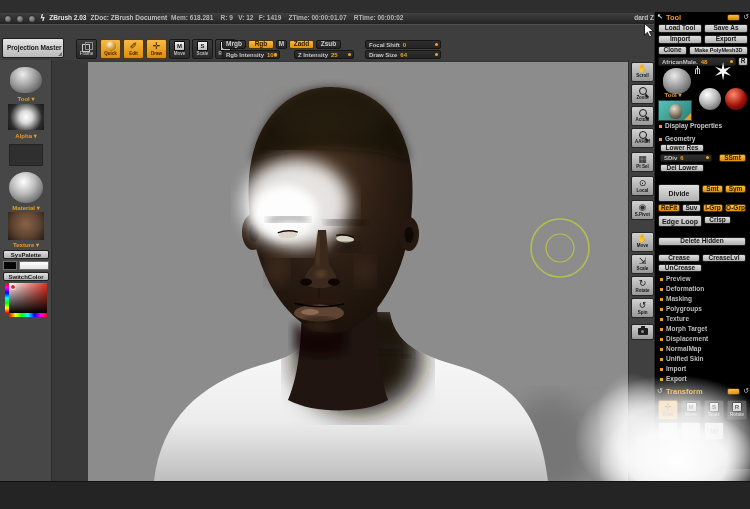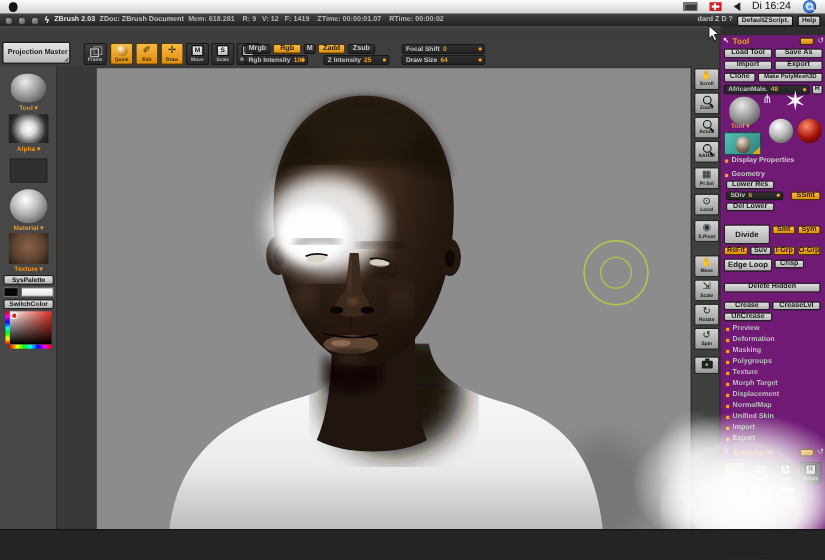--- a/index.html
+++ b/index.html
@@ -125,21 +125,21 @@
   .i-scale::before{content:"⇲";font:9px/1 "DejaVu Sans",sans-serif;color:#181818}
   .i-rot::before{content:"↻";font:9px/1 "DejaVu Sans",sans-serif;color:#181818}
   .i-spin::before{content:"↺";font:9px/1 "DejaVu Sans",sans-serif;color:#181818}
   .i-mag{width:6px;height:6px;border:1.5px solid #181818;border-radius:50%;position:relative}
   .i-mag::after{content:"";position:absolute;right:-3px;bottom:-2px;width:4px;height:1.5px;background:#181818;transform:rotate(45deg)}
   .i-cam{width:10px;height:7px;background:#1d1d1d;border-radius:1px;position:relative}
   .i-cam::before{content:"";position:absolute;left:3px;top:-2px;width:4px;height:2px;background:#1d1d1d}
   .i-cam::after{content:"";position:absolute;left:3.5px;top:2px;width:3px;height:3px;border-radius:50%;background:#8a8a8a}
 
   
-  #panel{position:absolute;left:654px;top:32px;width:96px;height:457px;background:#701a75;border-left:1px solid #272727;box-sizing:border-box}
+  #panel{position:absolute;left:654px;top:12px;width:96px;height:457px;background:#000000;border-left:1px solid #272727;box-sizing:border-box}
   .phead{position:absolute;left:2px;display:flex;align-items:center;gap:3px}
   .phead .cursor-g{color:#f2f2f2;font:bold 7px/1 "DejaVu Sans",sans-serif}
   .phead .ttl{font:bold 7.5px/1 "Liberation Sans",sans-serif;color:#ef9d1e}
   .pill{width:11px;height:5px;border-radius:2px;background:linear-gradient(#f7bb42,#d88708);border:1px solid #3c2800}
   .spin-g{color:#cfcfcf;font:7px/1 "DejaVu Sans",sans-serif}
   .hdr{position:absolute;display:flex;align-items:center;gap:3px;font:bold 6.5px/1 "Liberation Sans",sans-serif;color:#c8c8c8}
   .dot{width:3px;height:3px;background:#ef9d1e;display:inline-block;flex:none}
   .secitem{display:flex;align-items:center;gap:3px;font:bold 6.5px/1 "Liberation Sans",sans-serif;color:#bdbdbd;height:6px}
   #sections{position:absolute;left:5px;top:264px;display:flex;flex-direction:column;gap:4px}
   #thumb-blob{position:absolute;left:8px;top:56px;width:28px;height:26px;border-radius:46% 52% 48% 44%;
@@ -173,32 +173,20 @@
   #mouse-cursor{position:absolute;left:644px;top:23px;z-index:9}
 
   
   #bottombar{position:absolute;left:0;top:481px;width:750px;height:28px;background:#242424;border-top:1px solid #121212;box-sizing:border-box}
 </style>
 </head>
 <body>
 
 <div id="app">
 
-  <div id="macbar">
-    <span class="apple"></span>
-    <span class="macmenu"></span>
-      <span class="macmenu"></span>
-      <span class="macmenu"></span>
-    <span class="spacer"></span>
-    <span class="kbd-ic"></span>
-    <span class="flag-ic"></span>
-    <span class="vol-ic"></span>
-    <span class="clock">Di 16:24</span>
-    <span class="spot"></span>
-  </div>
 
   <div id="titlebar">
     <span class="tl"></span>
     <span class="tl"></span>
     <span class="tl"></span>
     <span class="zlogo">ϟ</span>
     <span class="ver">ZBrush 2.03</span>
     <span>ZDoc: ZBrush Document</span>
     <span class="stats">Mem: 618.281    R: 9   V: 12   F: 1419    ZTime: 00:00:01.07    RTime: 00:00:02</span>
     <span class="spacer"></span>

